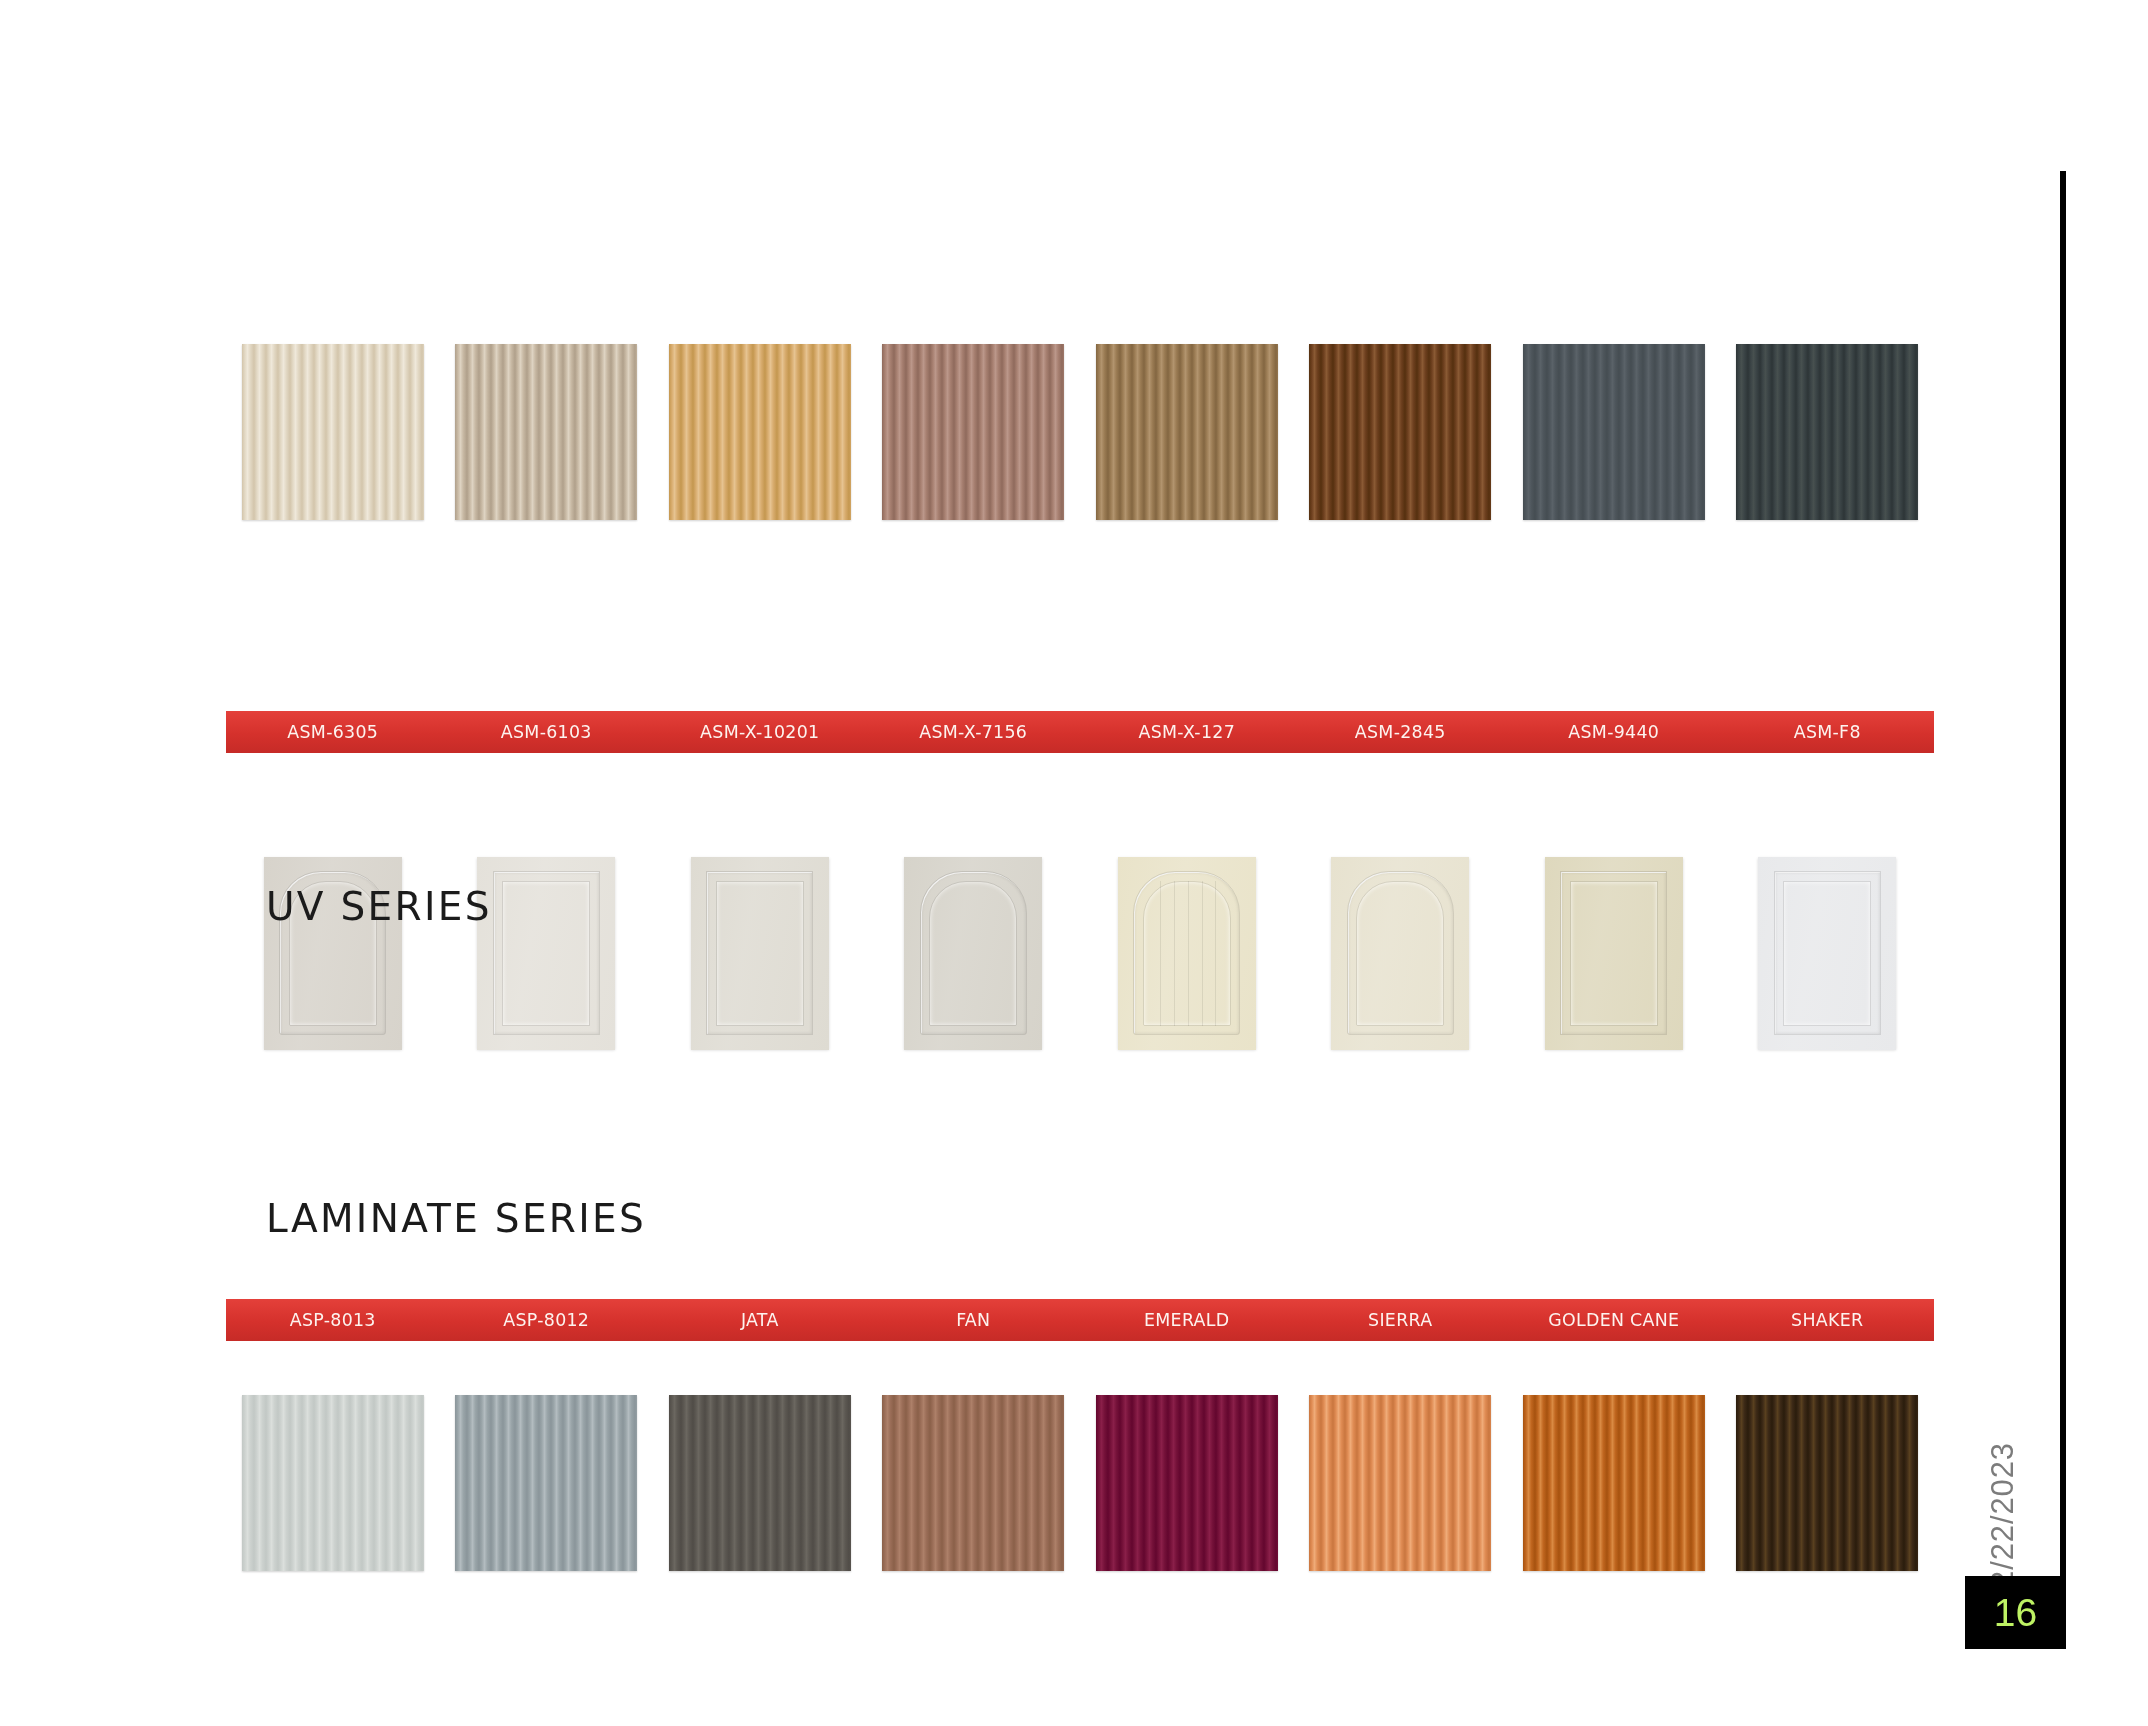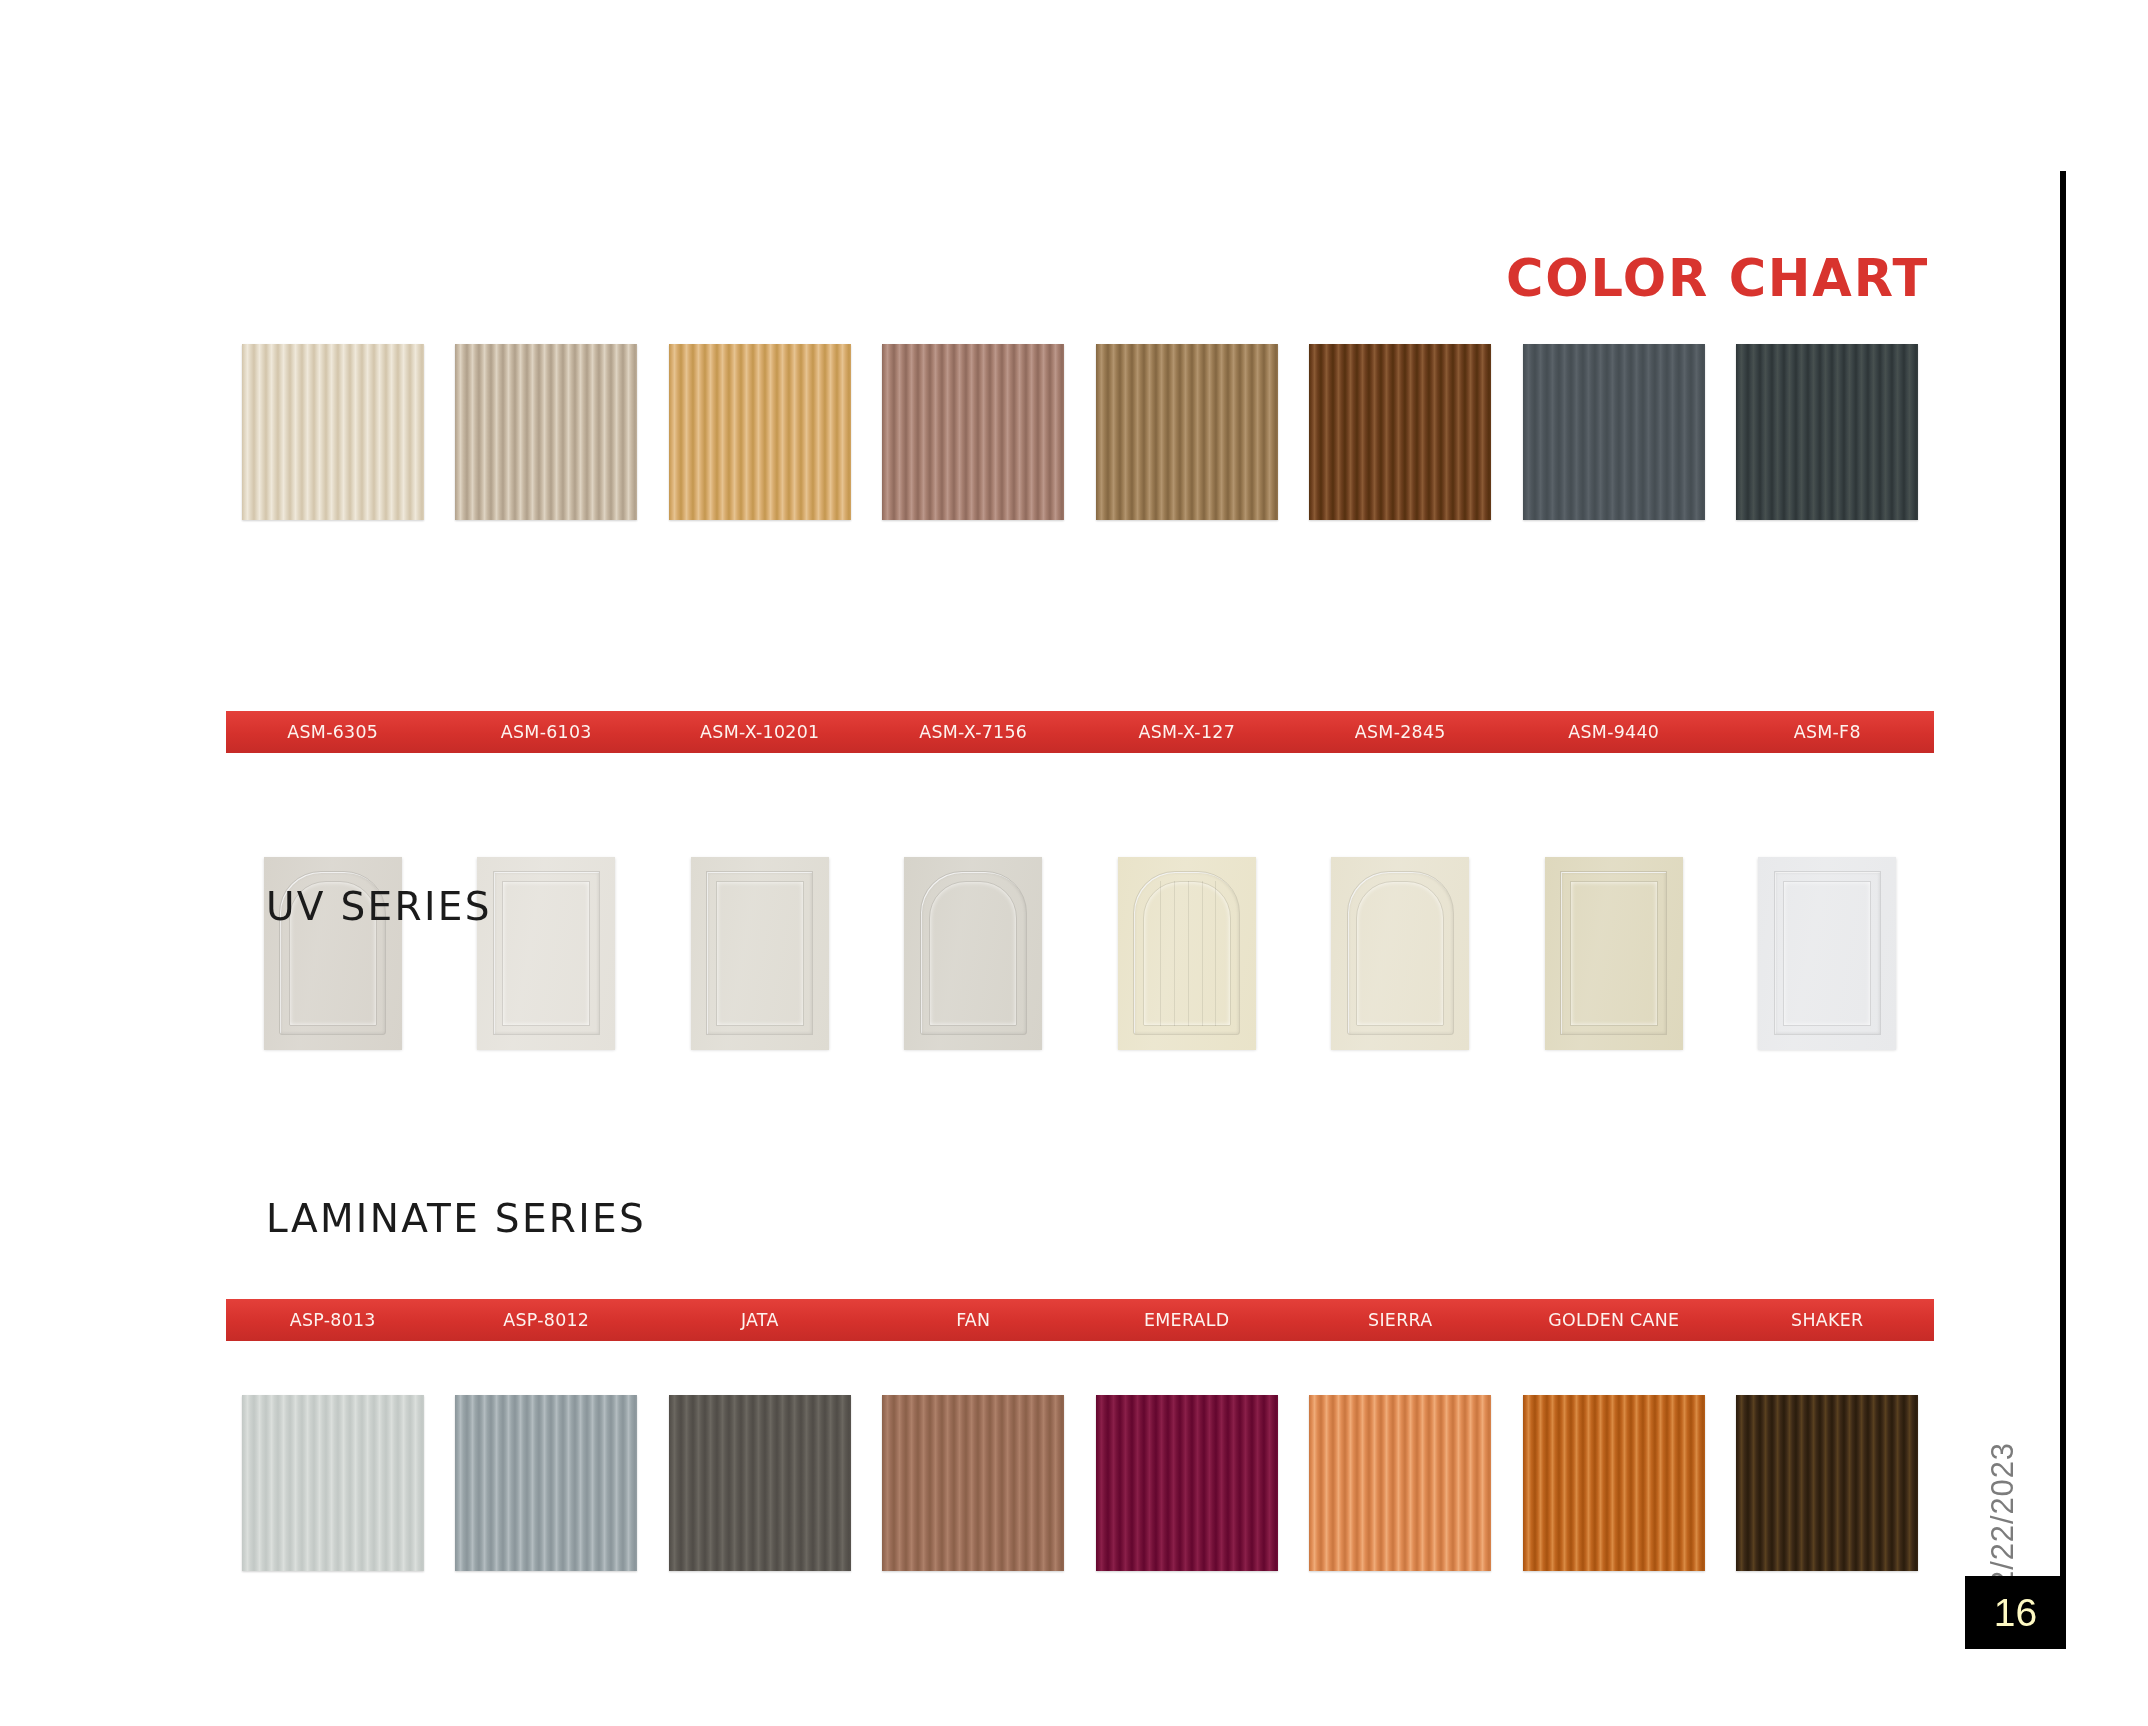--- a/index.html
+++ b/index.html
@@ -145,31 +145,30 @@
   #page-number-box {
     position: absolute;
     left: 1965px; top: 1576px;
     width: 101px; height: 73px;
     background: #000000;
     display: flex;
     align-items: center;
     justify-content: center;
   }
   #page-number {
-    color: #fef9c3;
+    color: #bef264;
     font-size: 39px;
     line-height: 1;
   }
 </style>
 </head>
 <body>
 
 <div id="page">
 
-  <div id="chart-title">COLOR CHART</div>
 
   <div id="sections-host">
       <div class="section swatch-row" style="top: 340px;">
         <div class="swatch-cell">
           <div class="swatch" style="background: repeating-linear-gradient(90deg, rgb(211, 197, 171) 0px, rgb(226, 216, 196) 2.8px, rgb(239, 232, 218) 5.5px, rgb(226, 216, 196) 8.3px, rgb(211, 197, 171) 12px), linear-gradient(90deg, rgba(0, 0, 0, 0.1) 0%, rgba(255, 255, 255, 0.12) 35%, rgba(0, 0, 0, 0.1) 100%), rgb(226, 216, 196);"></div>
         </div>
         <div class="swatch-cell">
           <div class="swatch" style="background: repeating-linear-gradient(90deg, rgb(176, 160, 139) 0px, rgb(200, 185, 164) 2.8px, rgb(222, 211, 194) 5.5px, rgb(200, 185, 164) 8.3px, rgb(176, 160, 139) 12px), linear-gradient(90deg, rgba(0, 0, 0, 0.1) 0%, rgba(255, 255, 255, 0.12) 35%, rgba(0, 0, 0, 0.1) 100%), rgb(200, 185, 164);"></div>
         </div>
         <div class="swatch-cell">

